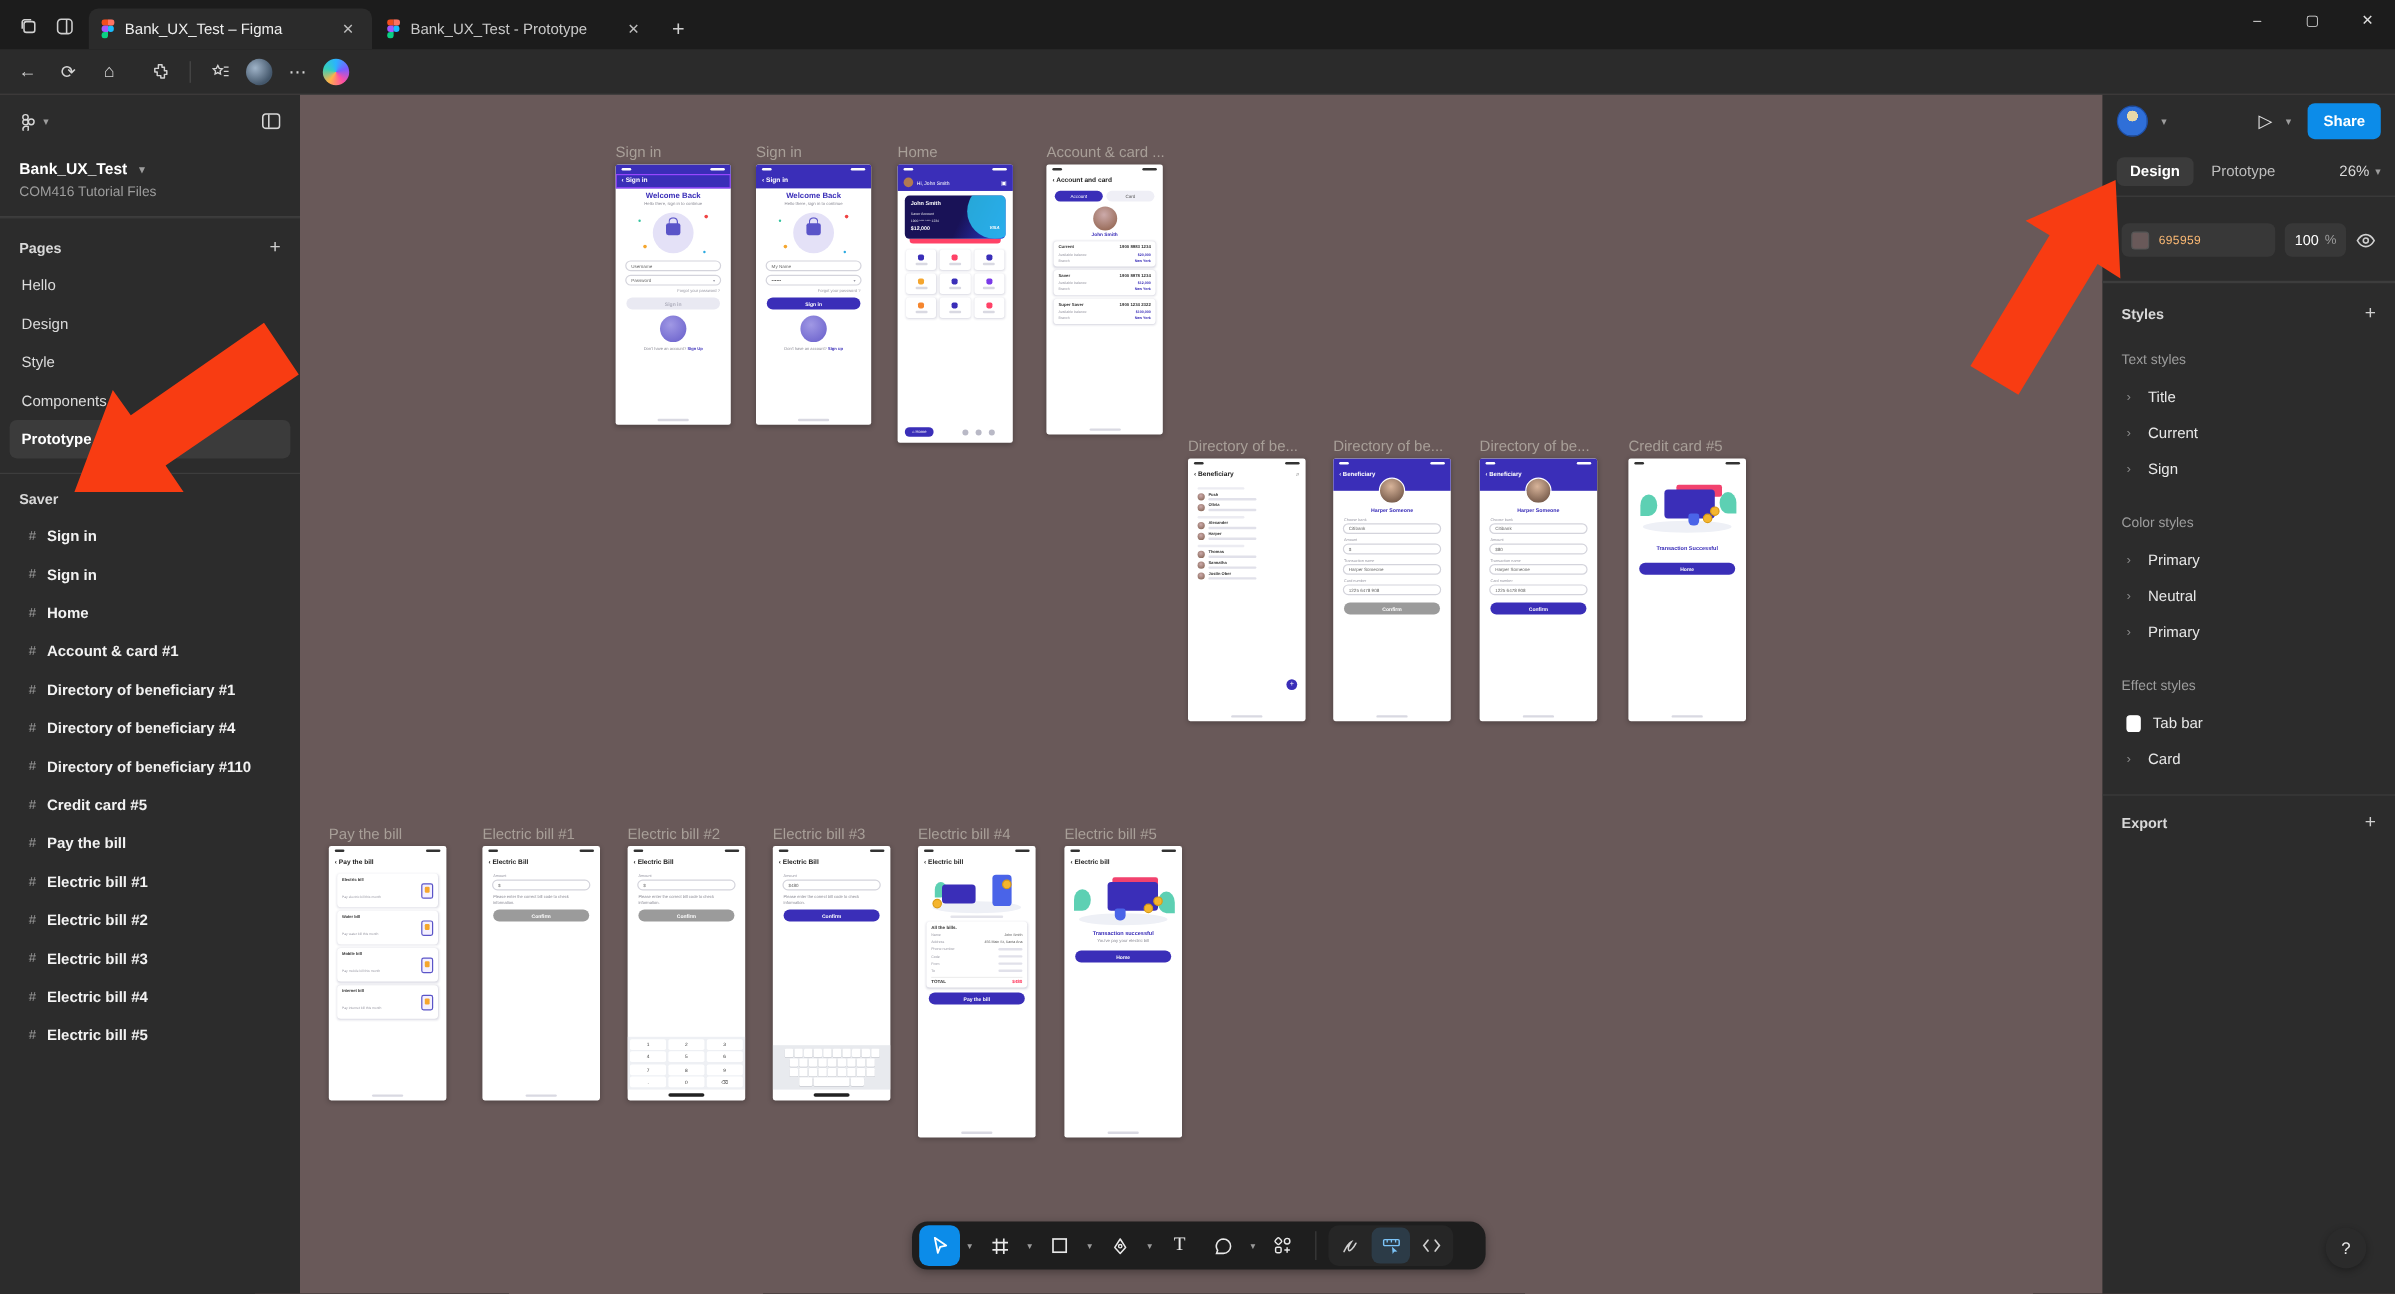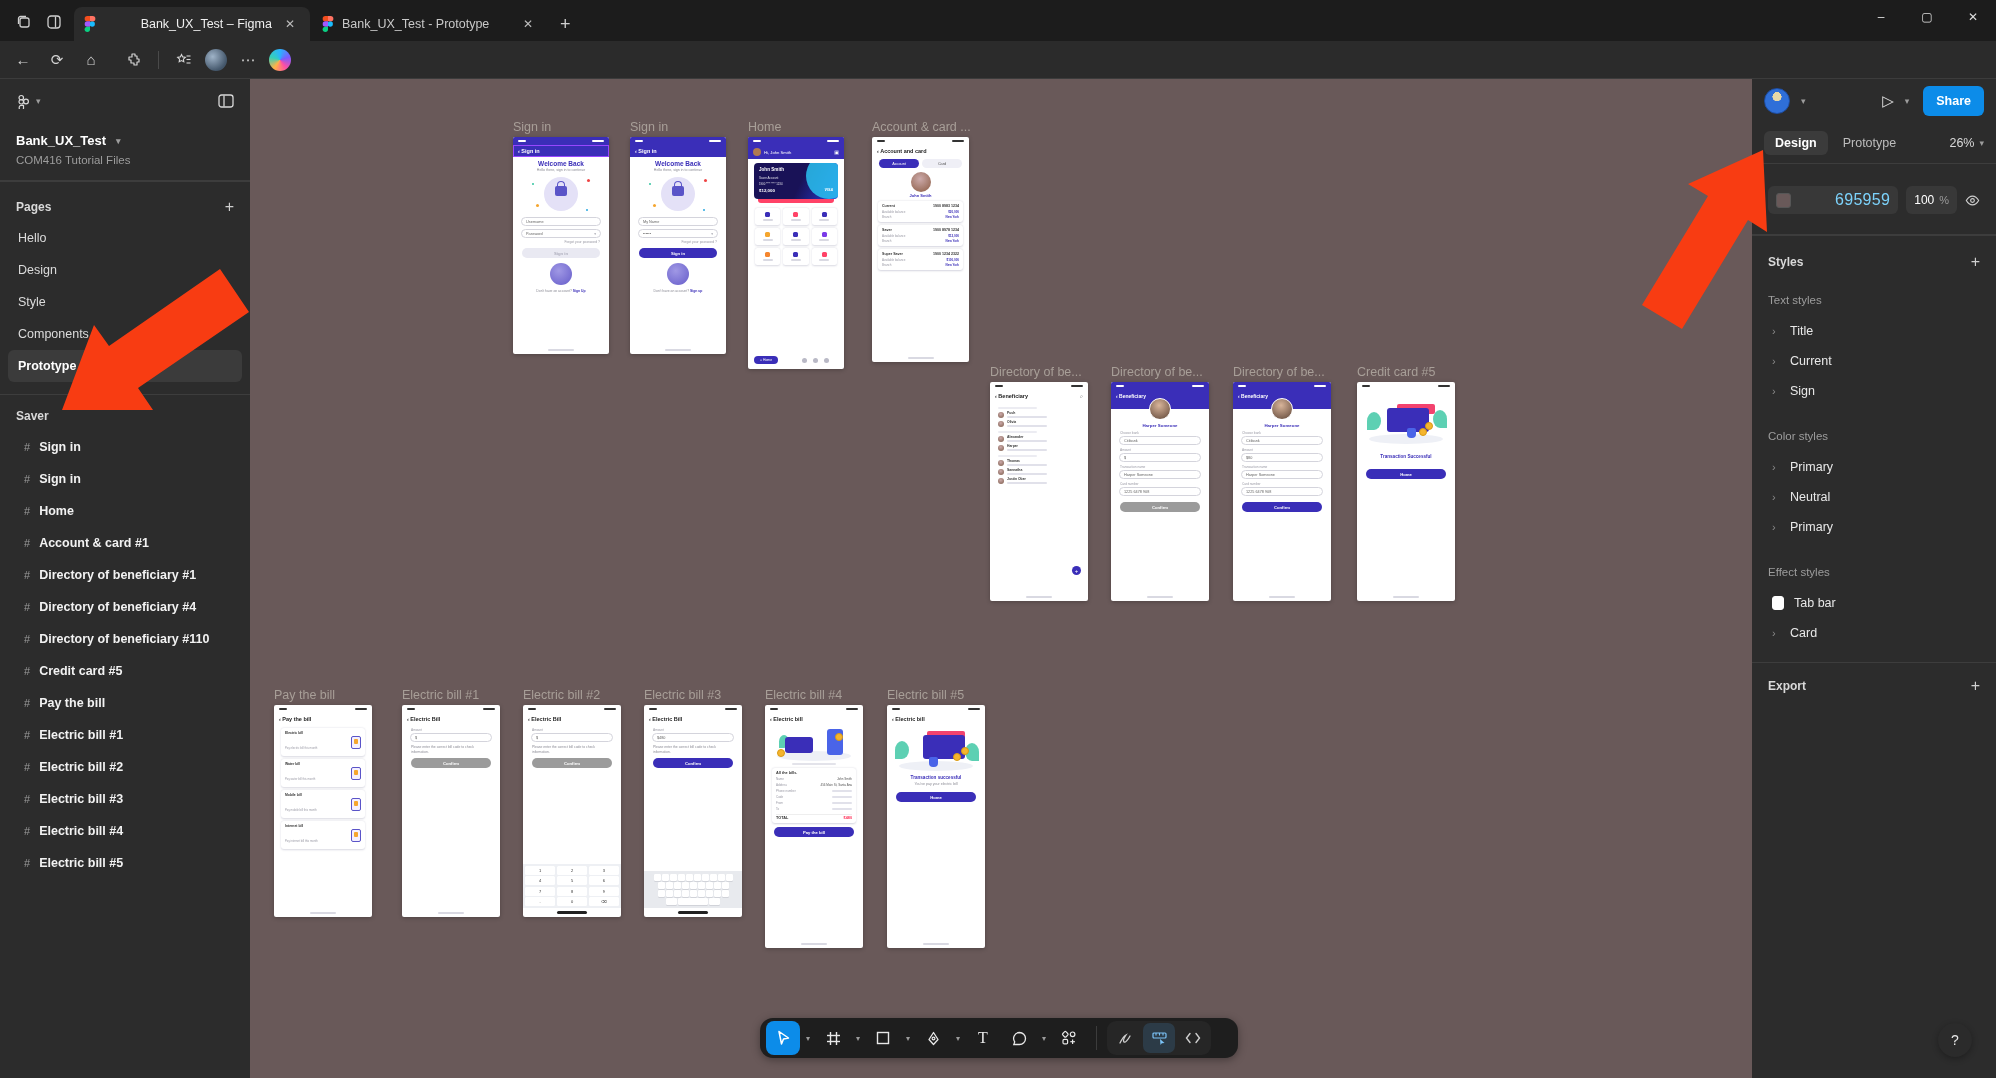--- a/index.html
+++ b/index.html
@@ -2,21 +2,21 @@
 <html><head>
 <meta charset="utf-8">
 <style>
   * { box-sizing: border-box; margin: 0; padding: 0; }
   html,body { width:1996px; height:1078px; overflow:hidden; background:#1c1c1c;
     font-family:"Liberation Sans", sans-serif; -webkit-font-smoothing:antialiased; }
   .titlebar { position:absolute; top:0; left:0; width:1996px; height:41px; background:#1c1c1c; display:flex; align-items:flex-end; }
   .tb-icons { display:flex; gap:10px; padding:0 10px 9px 14px; color:#cfcfcf; }
   .tb-ic { width:20px; height:20px; display:flex; align-items:center; justify-content:center; }
   .tab { width:236px; height:34px; display:flex; align-items:center; gap:8px; padding:0 10px; border-radius:8px 8px 0 0; color:#c9c9c9; font-size:12.5px; }
-  .tab.active { background:#2b2b2b; color:#efefef;text-align:right; }
+  .tab.active { background:#2b2b2b; color:#efefef; }
   .tab .title { flex:1; white-space:nowrap; overflow:hidden; text-overflow:ellipsis; }
   .tab .x { color:#bdbdbd; font-size:12px; padding:2px 5px; border-radius:4px; }
   .newtab { color:#cfcfcf; font-size:18px; padding:0 12px 6px 12px; }
   .win-controls { margin-left:auto; display:flex; align-self:flex-start; }
   .win-btn { width:46px; height:34px; display:flex; align-items:center; justify-content:center; color:#dedede; font-size:12px; }
   .urlbar { position:absolute; top:41px; left:0; width:1996px; height:38px; background:#2b2b2b; display:flex; align-items:center; border-bottom:1px solid #3c3c3c; }
   .nav-ic { color:#d4d4d4; width:34px; height:28px; display:flex; align-items:center; justify-content:center; font-size:15px; }
   .url-pill { height:28px; flex:0 0 1688px; margin-left:4px; background:#323232; border:1px solid #3f3f3f; border-radius:14px; display:flex; align-items:center; padding:0 10px; color:#e3e3e3; }
   .url-text { font-size:12.5px; flex:1; white-space:nowrap; overflow:hidden; }
   .pill-ic { color:#cfcfcf; width:28px; text-align:center; font-size:13px; }
@@ -48,21 +48,21 @@
   .frame-glyph { color:#9a9a9a; font-size:11px; font-weight:normal; }
   .rp-top { height:44px; display:flex; align-items:center; padding:0 12px; gap:6px; }
   .avatar-fg { width:26px; height:26px; border-radius:50%; background:radial-gradient(circle at 50% 32%, #e8d9a8 22%, #2f6fd8 23%); border:1px solid #1d4fa8; }
   .share-btn { margin-left:8px; height:30px; padding:0 13px; background:#0c8ce9; color:#fff; font-size:12.5px; font-weight:bold; border:none; border-radius:6px; display:flex; align-items:center; }
   .play { color:#e2e2e2; font-size:15px; margin-left:auto; }
   .rp-tabs { height:40px; display:flex; align-items:center; gap:4px; padding:0 12px; }
   .zoom-ctl { margin-left:auto; font-size:12.5px; color:#dadada; display:flex; align-items:center; }
   .color-row-wrap { padding:22px 16px 20px; display:flex; align-items:center; gap:8px; }
   .field { background:#383838; border-radius:6px; height:28px; display:flex; align-items:center; padding:0 8px; }
   .swatch { width:15px; height:15px; border-radius:3px; background:#695959; border:1px solid #565656; margin-right:8px; }
-  .hexv { font-size:16px; color:#7dd3fc; letter-spacing:.3px;margin-left:36px; }
+  .hexv { font-size:10px; color:#fdba74; letter-spacing:.3px; }
   .alphav { font-size:12px; color:#fff; }
   .pct { color:#9a9a9a; margin-left:5px; font-size:11px; }
   .row-44 { height:46px; display:flex; align-items:center; padding:0 16px; font-size:12px; font-weight:bold; color:#d9d9d9; }
   .sub-label { height:32px; display:flex; align-items:center; padding:0 16px; font-size:11.5px; color:#9d9d9d; }
   .style-item { height:30px; display:flex; align-items:center; gap:10px; padding:0 16px 0 20px; font-size:12.5px; color:#e8e8e8; }
   .chev-r { color:#8a8a8a; font-size:11px; width:8px; }
   .tabbar-ic { width:12px; height:14px; border:1.6px solid #fff; border-radius:3px; background:#fff; }
   .toolbar { position:absolute; left:760px; top:939px; width:478px; height:40px; background:#1e1e1e; border-radius:13px; display:flex; align-items:center; padding:0 6px; gap:2px; z-index:8; box-shadow:0 2px 8px rgba(0,0,0,.35); }
   .tool { width:34px; height:34px; display:flex; align-items:center; justify-content:center; color:#e8e8e8; border-radius:8px; font-size:15px; }
   .tool.active { background:#0c8ce9; }

